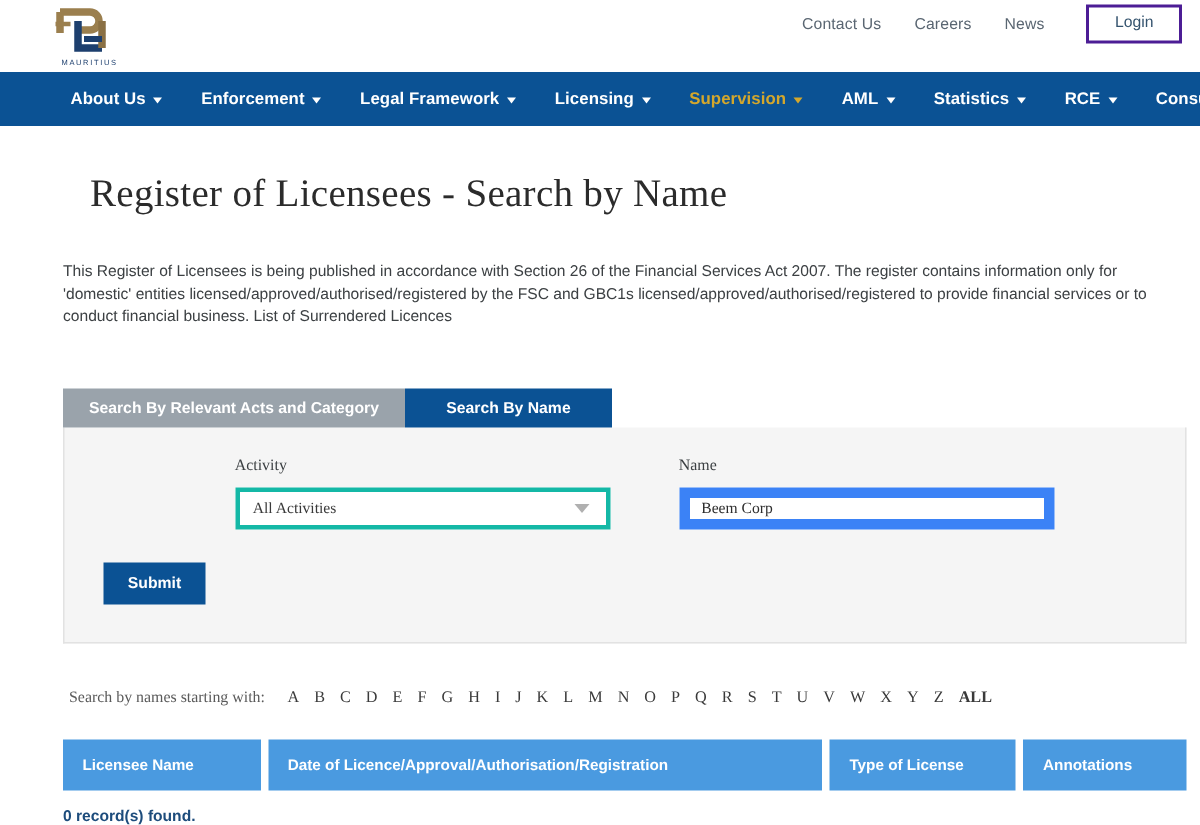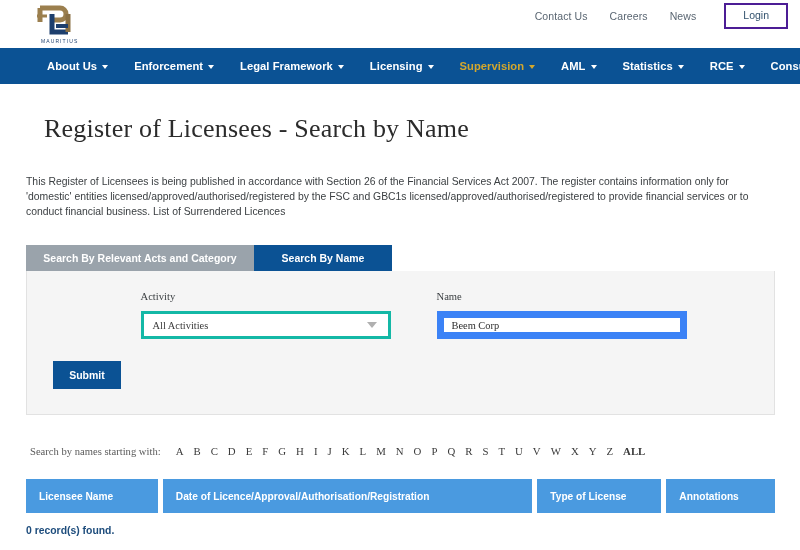--- a/index.html
+++ b/index.html
@@ -87,42 +87,42 @@
     border-left: 3.5px solid transparent;
     border-right: 3.5px solid transparent;
     border-top: 4px solid #ffffff;
     position: relative;
     top: 1px;
   }
   .navitem.active .caret { border-top-color: #d4a72c; }
 
   
   .content {
-    padding: 0 0 0 0;
+    padding: 0 0 0 16px;
     position: relative;
   }
   .page-title {
     font-family: "Liberation Serif", serif;
     font-size: 26px;
     color: #2b2b2b;
     margin: 30px 0 0 44px;
     font-weight: normal;
     letter-spacing: .2px;
   }
   .intro {
     margin: 30px 26px 0 26px;
     font-size: 10.4px;
     line-height: 1.45;
     color: #3c4043;
     max-width: 762px;
   }
 
   
   .tabstrip {
-    margin: 26px 0 0 26px;
+    margin: 40px 0 0 26px;
     display: flex;
     width: 749px;
   }
   .tab {
     font-size: 10.5px;
     font-weight: bold;
     color: #ffffff;
     height: 26px;
     display: flex;
     align-items: center;

